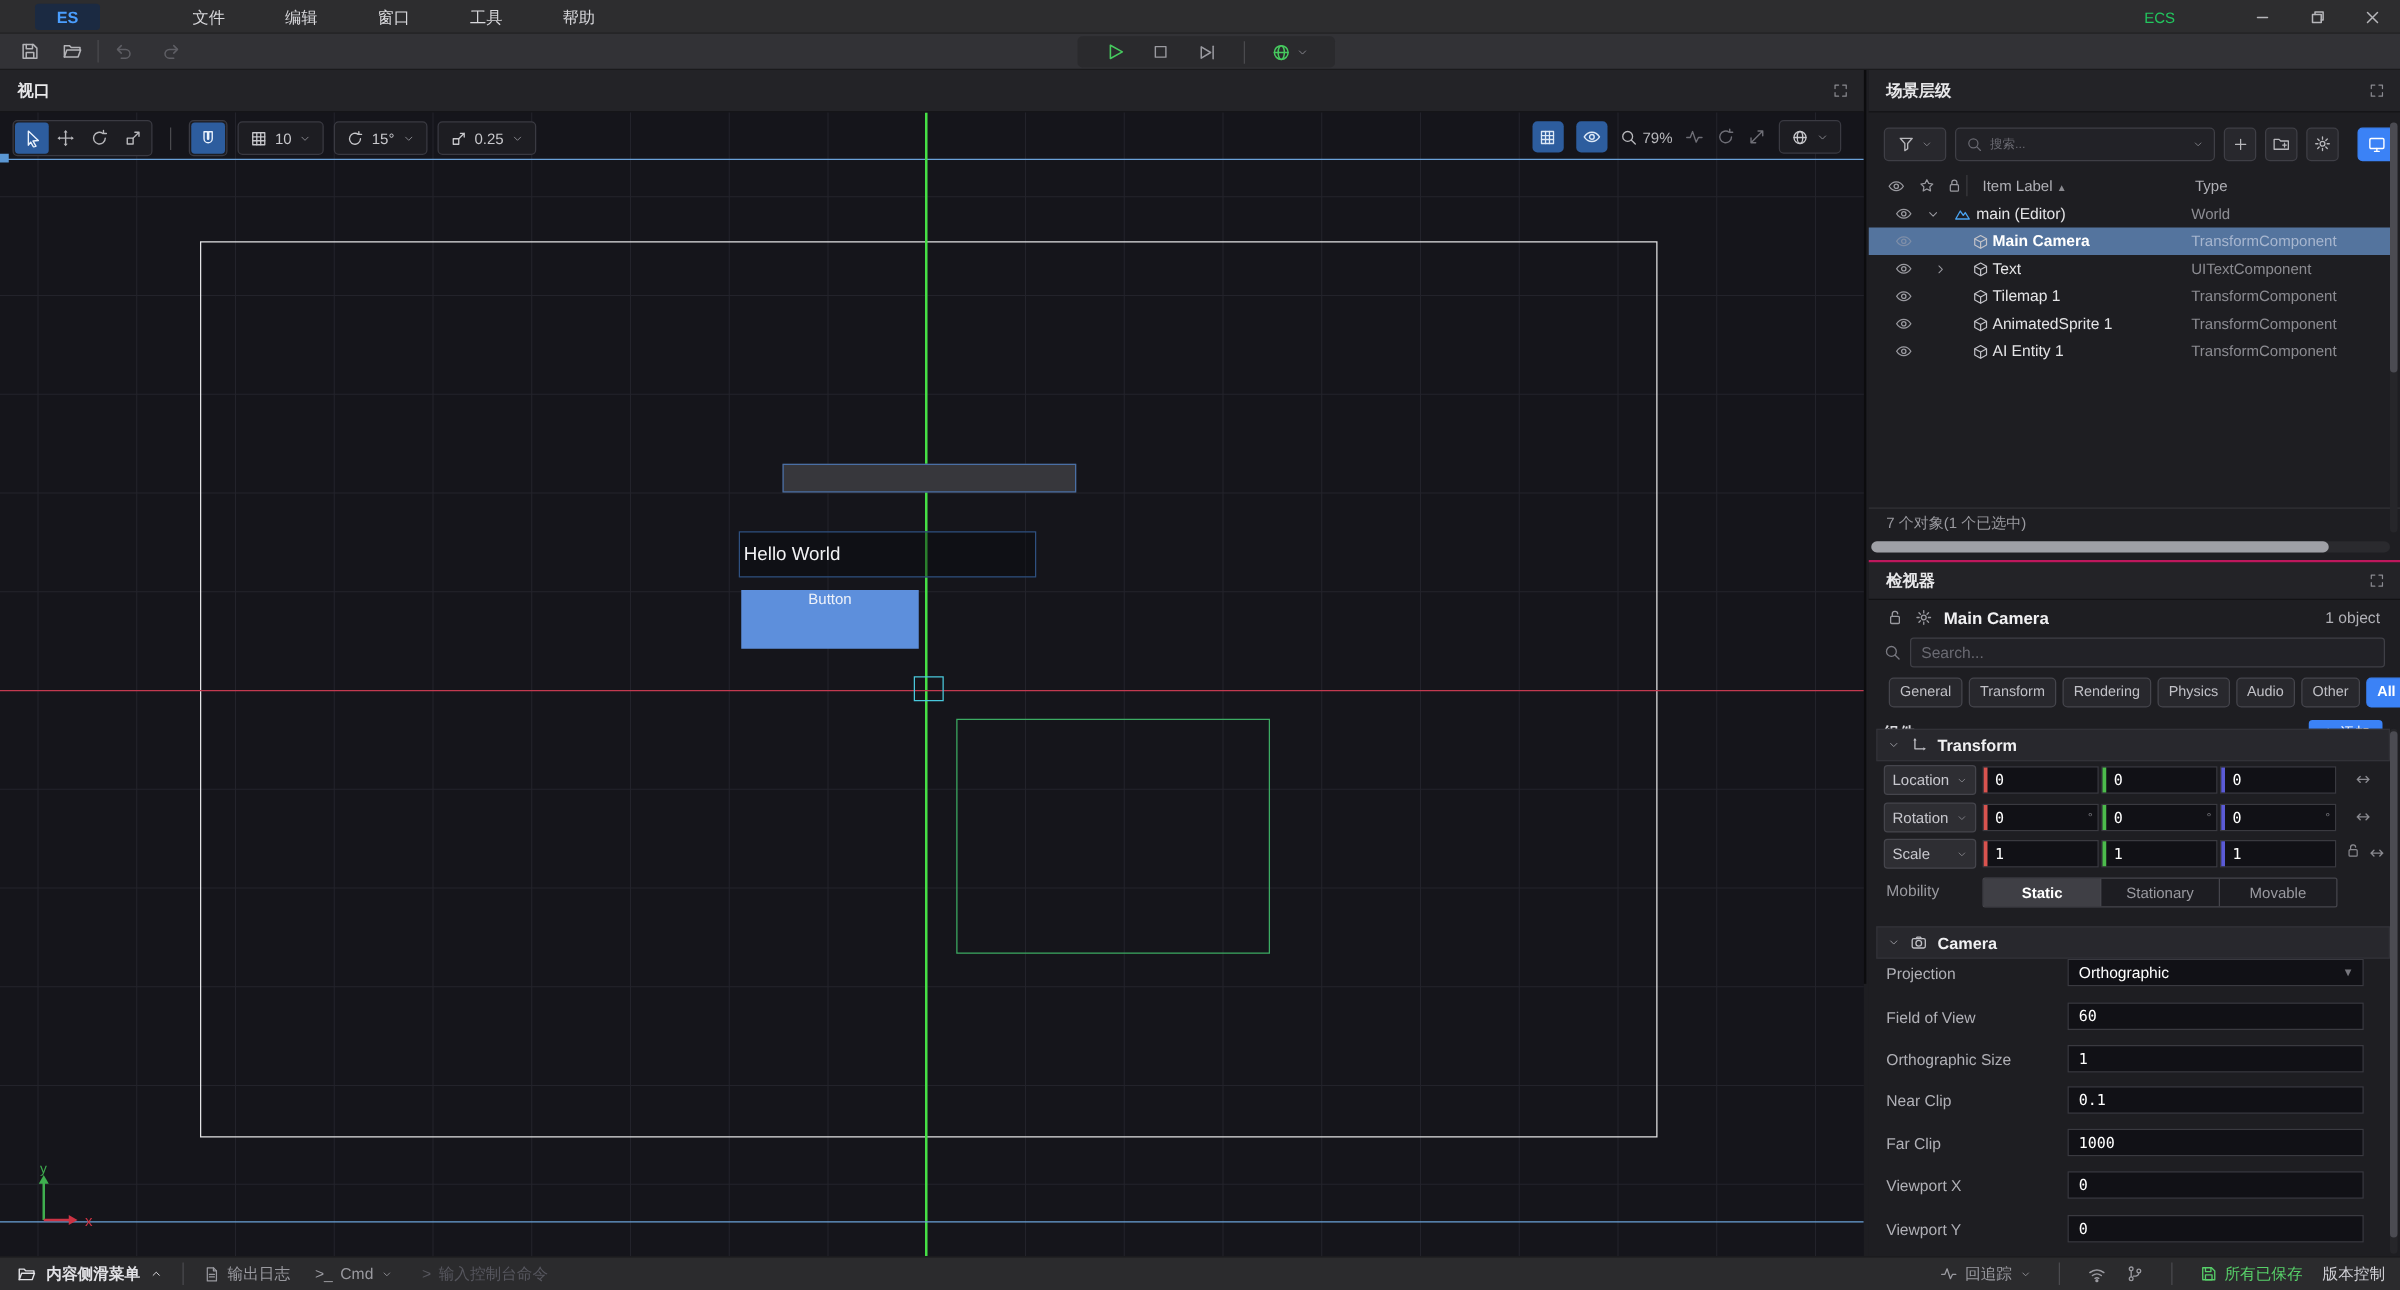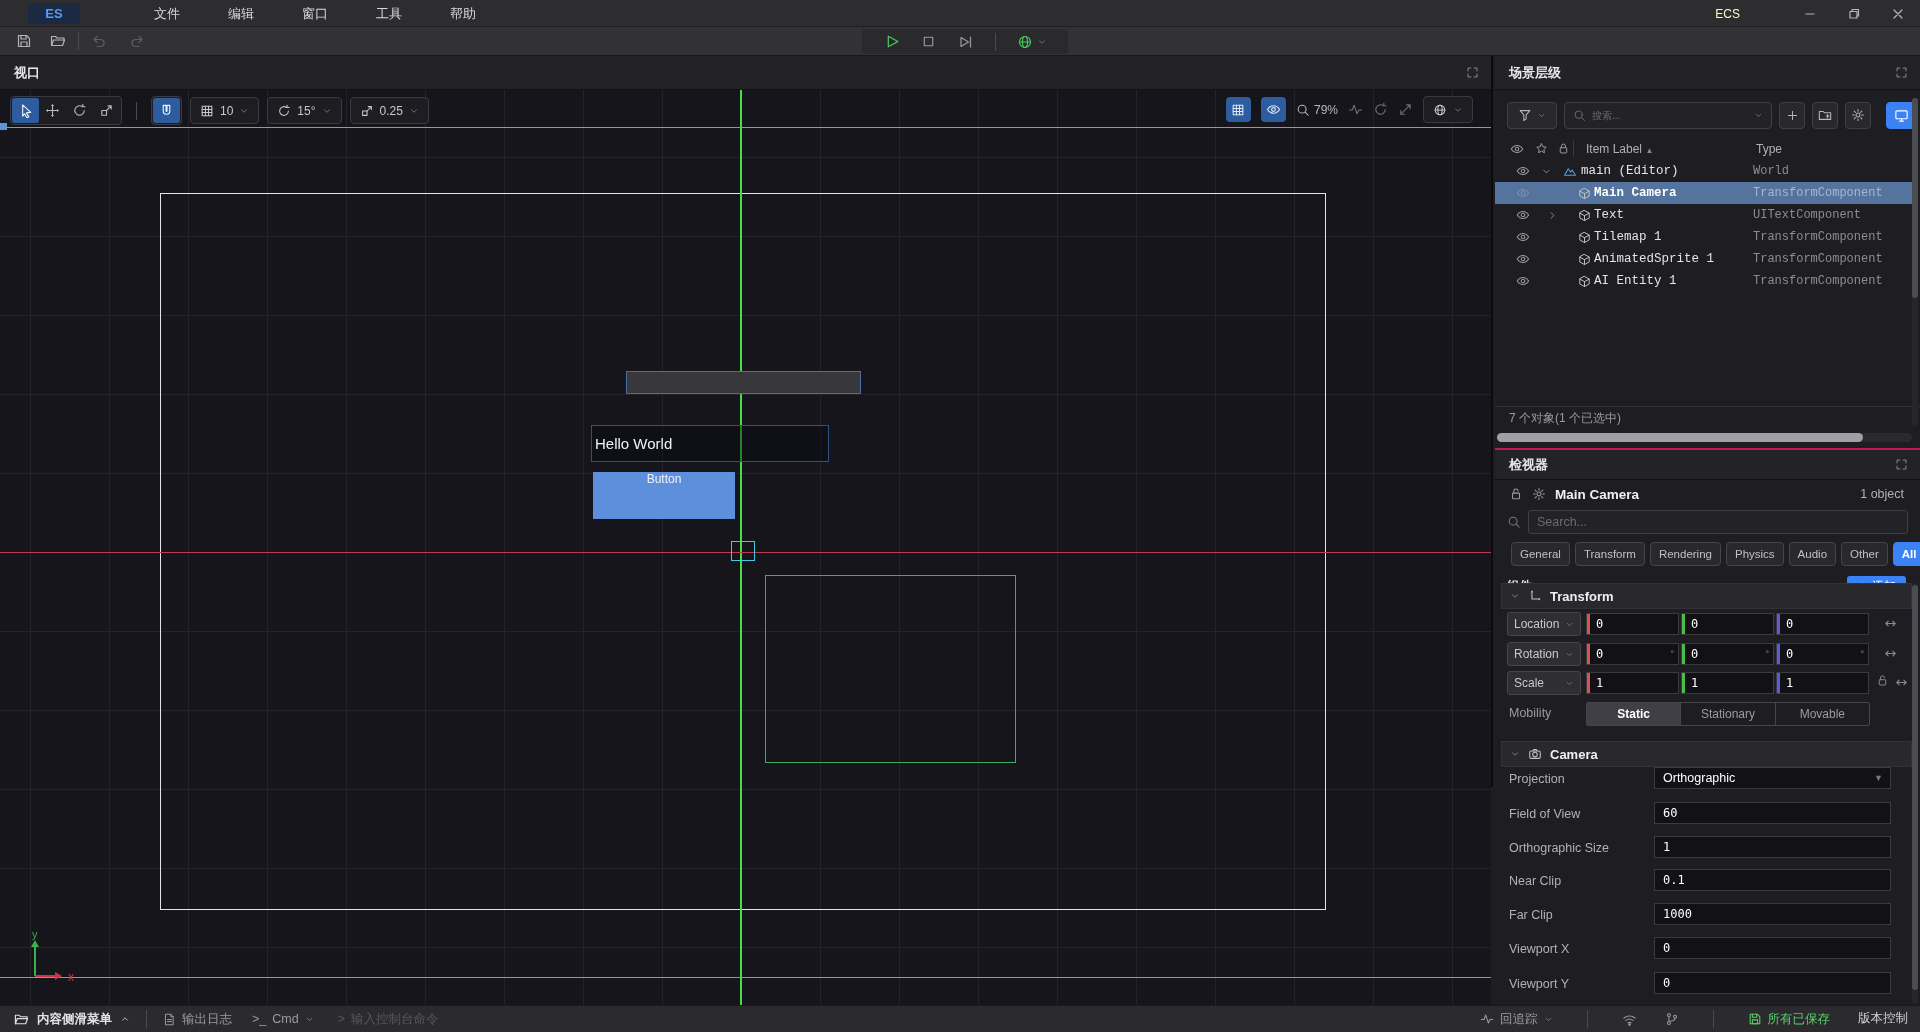--- a/index.html
+++ b/index.html
@@ -7,21 +7,21 @@
   body { font-family:"Liberation Sans","DejaVu Sans",sans-serif; }
   .app { position:relative; width:1920px; height:1032px; background:#1e1e22; overflow:hidden; color:#d6d6da; font-size:13px; }
   svg.ic { display:block; stroke:currentColor; fill:none; stroke-width:1.2; stroke-linecap:round; stroke-linejoin:round; }
 
   
   .titlebar { position:absolute; left:0; top:0; width:1920px; height:27px; background:#2d2d2f; display:flex; align-items:center; border-bottom:1px solid #202022; }
   .logo { width:52px; height:21px; margin-left:28px; background:#1b2a42; border-radius:3px; display:flex; align-items:center; justify-content:center; font-weight:bold; font-size:13px; color:#4a9eff; }
   .menus { display:flex; margin-left:50px; }
   .menu-item { padding:0 24px; line-height:27px; font-size:13px; color:#d8d8dc; cursor:default; }
   .tb-right { position:absolute; right:0; top:0; height:27px; display:flex; align-items:center; }
-  .ecs { color:#fef9c3; font-size:12px; margin-right:48px; }
+  .ecs { color:#22c55e; font-size:12px; margin-right:48px; }
   .winbtn { width:44px; height:27px; display:flex; align-items:center; justify-content:center; color:#b6b6ba; font-size:13px; }
 
   
   .toolbar2 { position:absolute; left:0; top:27px; width:1920px; height:29px; background:#323236; border-bottom:1px solid #1a1a1c; display:flex; align-items:center; }
   .tbtn { width:28px; height:24px; display:flex; align-items:center; justify-content:center; color:#b4b4b8; }
   .tbtn.dim { color:#5e5e64; }
   .vsep { width:1px; height:18px; background:#4a4a4e; margin:0 6px; }
   .playgroup { position:absolute; left:862px; top:2px; width:206px; height:25px; background:#2a2a2d; border-radius:4px; display:flex; align-items:center; justify-content:space-evenly; }
   .play-ic { color:#46c95e; } .stop-ic,.step-ic { color:#9a9aa0; } .globe-grp { display:flex; align-items:center; gap:4px; color:#46c95e; }
 
@@ -65,21 +65,21 @@
   .ipanel { position:absolute; left:1495px; top:448px; width:425px; height:557px; background:#1e1e22; border-top:2px solid #be185d; }
 
   .hp-tools { position:absolute; left:0; top:42px; right:0; height:34px; display:flex; align-items:center; padding-left:12px; gap:7px; }
   .chipbtn { height:27px; background:#28282d; border:1px solid #3f3f46; border-radius:4px; display:flex; align-items:center; justify-content:center; color:#b8b8bc; }
   .searchbox { width:208px; height:27px; background:#222227; border:1px solid #3f3f46; border-radius:4px; display:flex; align-items:center; padding:0 8px; gap:6px; color:#6a6a72; }
   .searchbox input { flex:1; background:transparent; border:none; outline:none; color:#e5e5e5; font-size:10px; min-width:0; }
   .searchbox input::placeholder { color:#6a6a72; }
   .bluebtn { background:#3b82f6; border-color:#3b82f6; color:#fff; }
 
   .tree-head { position:absolute; left:0; top:82px; right:8px; height:21px; display:flex; align-items:center; color:#b0b0b6; font-size:12px; }
-  .tree-row { position:absolute; left:0; right:8px; height:22px; display:flex; align-items:center; font-size:12.5px; color:#e4e4e6;font-family:Liberation Mono, monospace; }
+  .tree-row { position:absolute; left:0; right:8px; height:22px; display:flex; align-items:center; font-size:12.5px; color:#e4e4e6; }
   .tree-row.sel { background:#54749e; }
   .t-eye { position:absolute; left:21px; color:#9a9aa0; }
   .t-chev { position:absolute; color:#9a9aa0; }
   .t-ico { position:absolute; left:83px; color:#c2c2c8; }
   .t-label { position:absolute; left:99px; white-space:nowrap; }
   .t-type { position:absolute; left:258px; color:#8c8c92; font-size:12px; white-space:nowrap; }
   .tree-row.sel .t-type { color:#a7b6cf; }
   .hstatus { position:absolute; left:0; top:350px; right:0; height:24px; border-top:1px solid #323236; display:flex; align-items:center; padding-left:14px; color:#9a9aa0; font-size:12px; }
   .hscroll { position:absolute; left:2px; top:377px; width:415px; height:9px; background:#2a2a2e; border-radius:5px; }
   .hscroll .thumb { position:absolute; left:0; top:0; height:9px; width:366px; background:#9fa0a6; border-radius:5px; }
@@ -121,21 +121,21 @@
 
   
   .gizmo { position:absolute; left:12px; top:838px; width:80px; height:62px; }
 
   
   .statusbar { position:absolute; left:0; top:1005px; width:1920px; height:27px; background:#2b2b2d; border-top:1px solid #19191b; display:flex; align-items:center; }
   .sb-left { display:flex; align-items:center; gap:10px; padding-left:14px; }
   .sb-strong { color:#e2e2e6; font-size:12.5px; font-weight:bold; display:flex; align-items:center; gap:8px; }
   .sb-dim { color:#9a9aa0; font-size:12.5px; display:flex; align-items:center; gap:6px; }
   .sb-ph { color:#56565e; font-size:12.5px; display:flex; align-items:center; gap:6px; }
-  .sb-right { position:absolute; right:12px; display:flex; gap:28px; }
+  .sb-right { position:absolute; right:12px; display:flex; align-items:center; gap:16px; }
   .sb-green { color:#57d069; display:flex; align-items:center; gap:6px; font-size:12.5px; }
   .sb-white { color:#d0d0d6; font-size:12.5px; }
 </style>
 </head>
 <body>
 
 <div class="app">
 
   <div class="titlebar">
     <div class="logo">ES</div>

